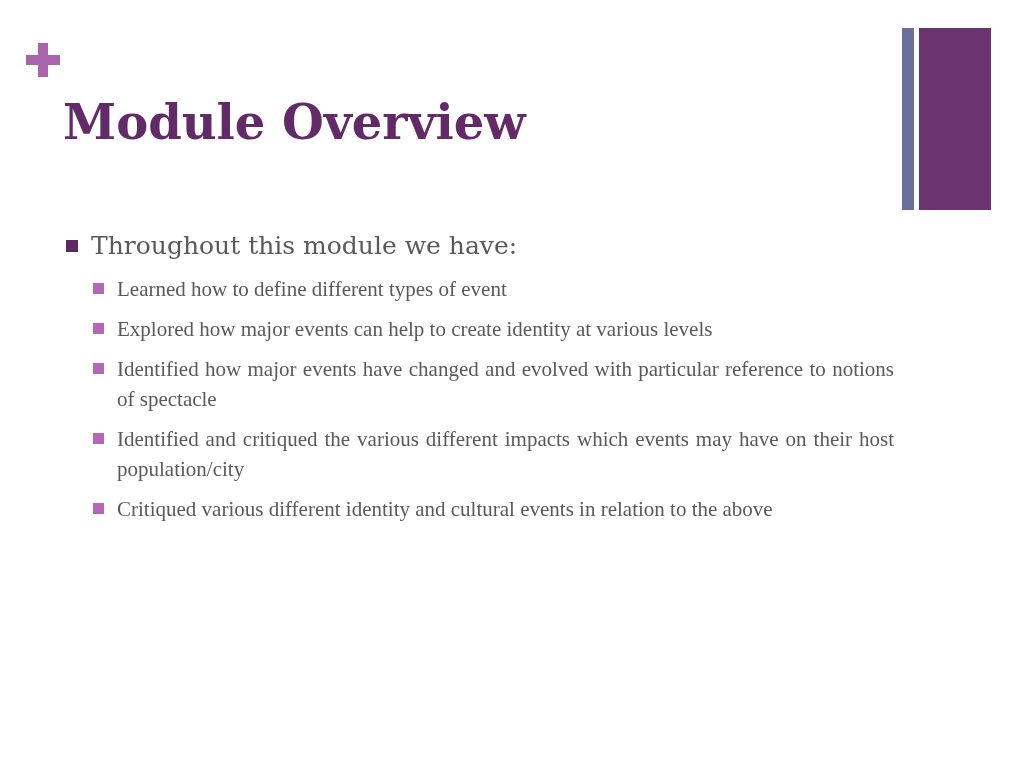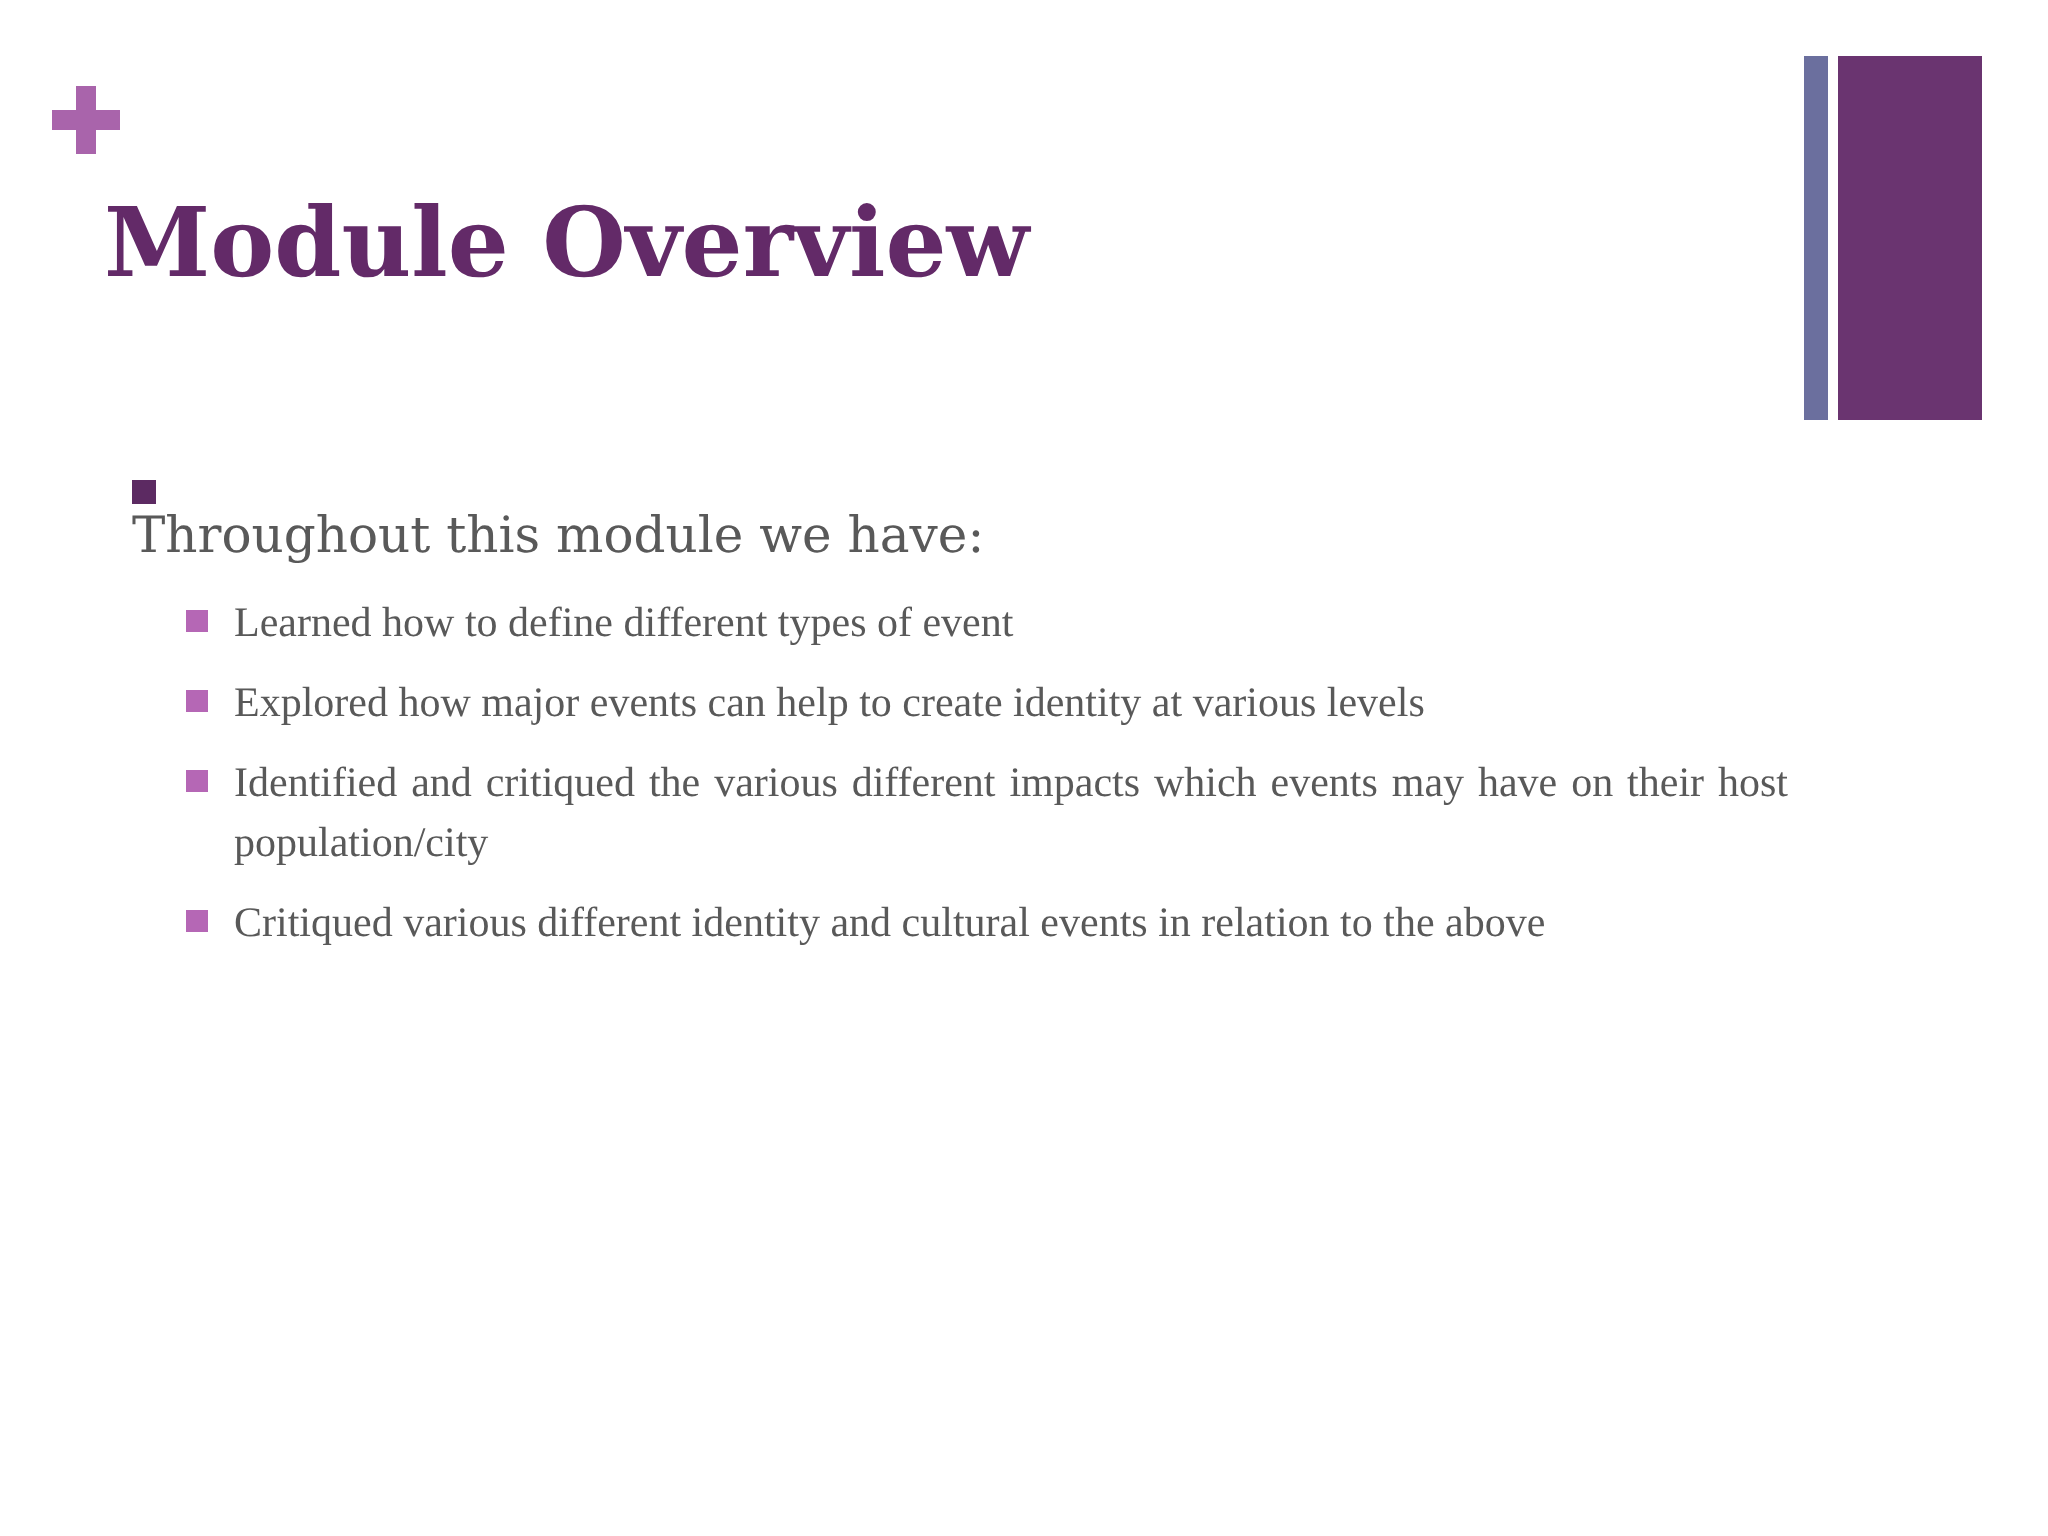--- a/index.html
+++ b/index.html
@@ -34,21 +34,21 @@
     left: 0; top: 12px;
     width: 34px; height: 10px;
   }
   .plus-icon::after { 
     left: 12px; top: 0;
     width: 10px; height: 34px;
   }
 
   .page-title {
     position: absolute;
-    left: 52px;
+    left: 63px;
     top: 62px;
     font-size: 48px;
     font-weight: bold;
     color: #632a68;
     letter-spacing: 0px;
     white-space: nowrap;
   }
 
   
   .accent-bar-thin {
@@ -75,21 +75,20 @@
     top: 230px;
     width: 828px;
     color: #595959;
   }
   .lead-item {
     display: flex;
     align-items: flex-start;
     font-size: 25px;
     line-height: 32px;
     margin-bottom: 12px;
-    flex-direction: column;
   }
   .lead-item .bullet {
     flex: 0 0 auto;
     width: 12px;
     height: 12px;
     background: #5c2a62;
     margin: 10px 13px 0 0;
   }
   .sub-list {
     margin-left: 27px;
@@ -139,20 +138,24 @@
           <span class="bullet"></span>
           <div class="item-text">Learned how to define different types of event</div>
         </div>
 
 
         <div class="sub-item">
           <span class="bullet"></span>
           <div class="item-text">Explored how major events can help to create identity at various levels</div>
         </div>
 
+        <div class="sub-item">
+          <span class="bullet"></span>
+          <div class="item-text">Identified how major events have changed and evolved with particular reference to notions of spectacle</div>
+        </div>
 
         <div class="sub-item">
           <span class="bullet"></span>
           <div class="item-text">Identified and critiqued the various different impacts which events may have on their host population/city</div>
         </div>
 
         <div class="sub-item">
           <span class="bullet"></span>
           <div class="item-text">Critiqued various different identity and cultural events in relation to the above</div>
         </div>

